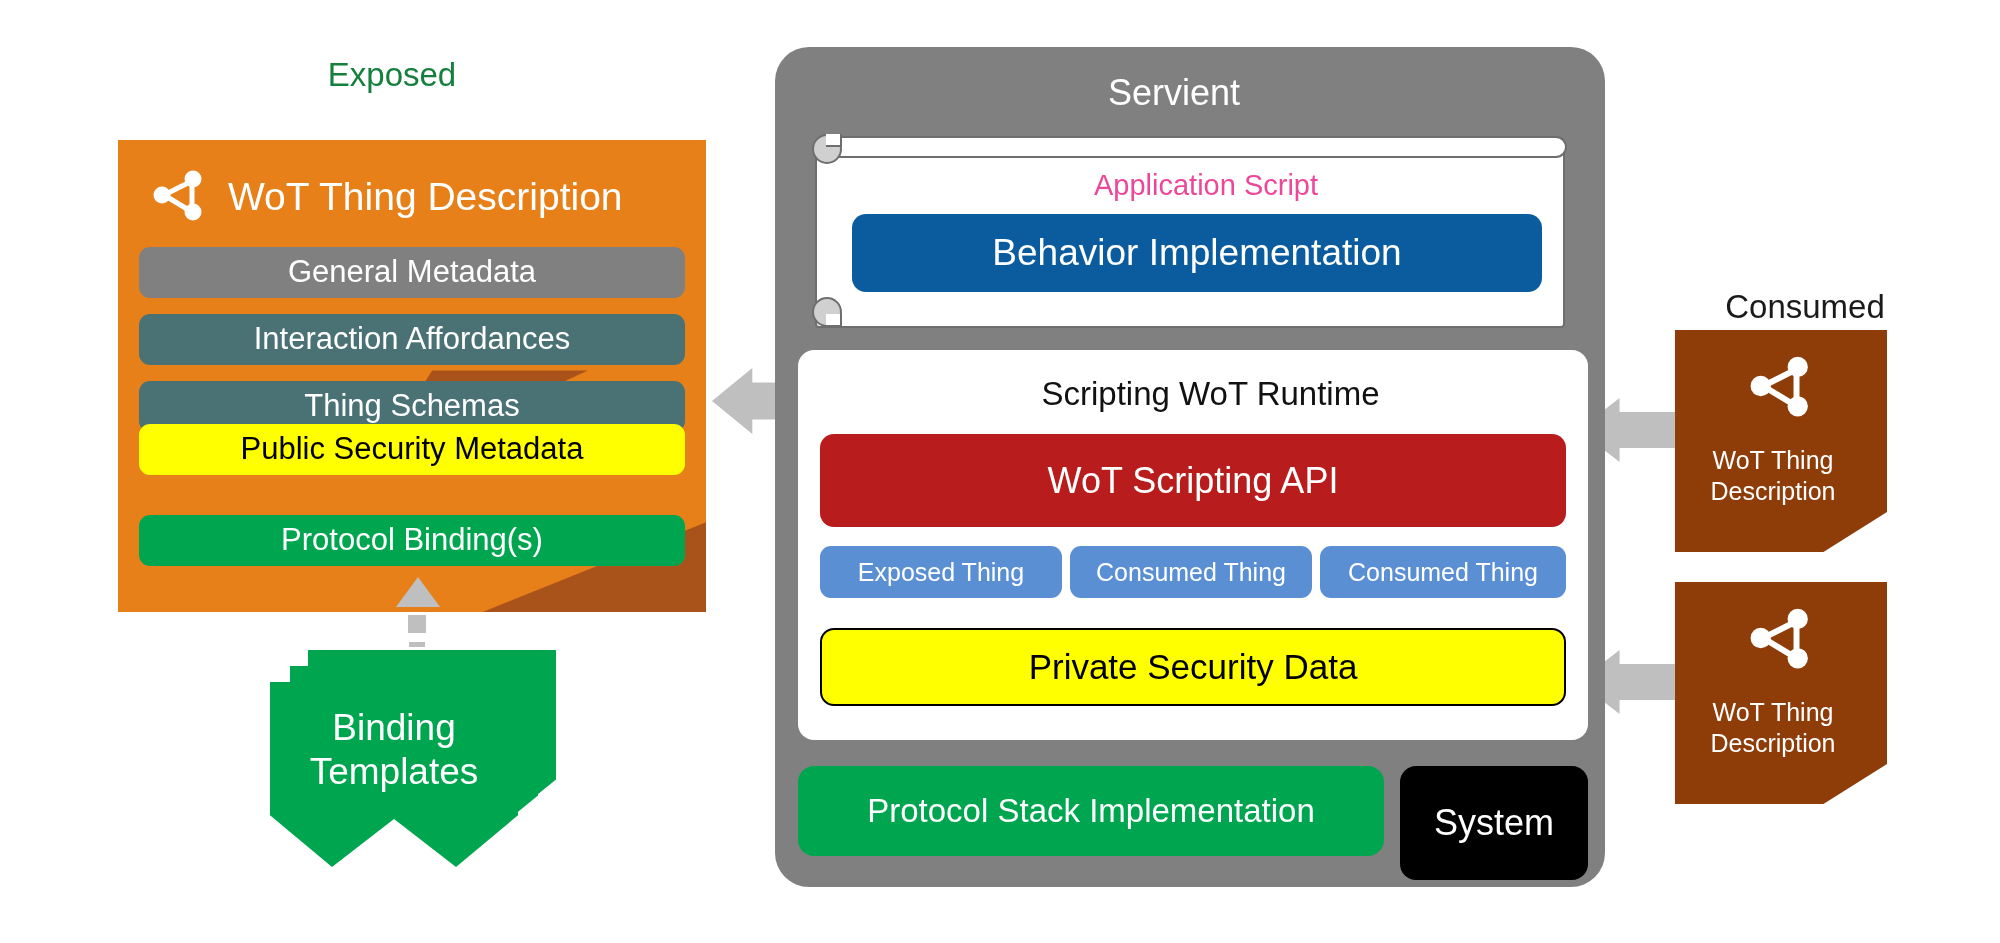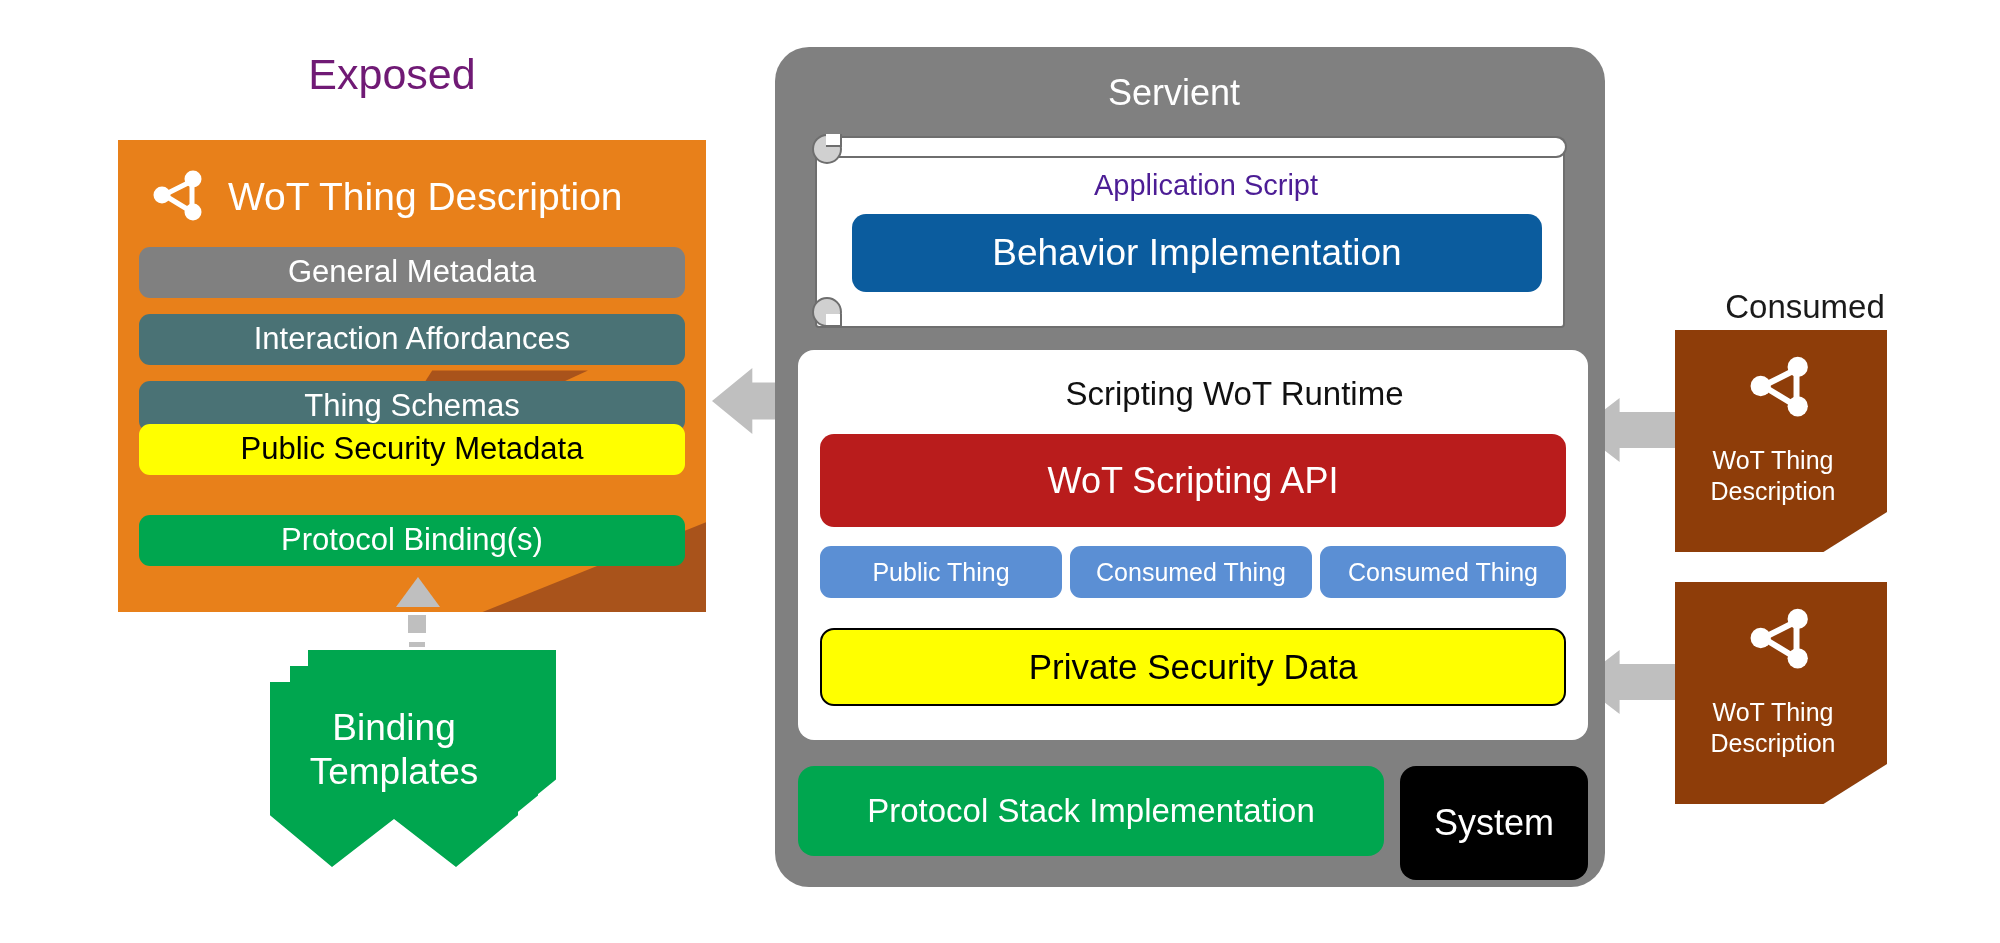--- a/index.html
+++ b/index.html
@@ -26,21 +26,21 @@
     display: flex;
     align-items: center;
     justify-content: center;
     text-align: center;
     line-height: 1.05;
   }
 
   
   #exposed-label {
     left: 262px; top: 52px; width: 260px; height: 46px;
-    font-size: 43px; color: #701a75;
+    font-size: 33px; color: #15803d;
   }
 
   #td-card {
     left: 118px; top: 140px; width: 588px; height: 472px;
     background: #e8801a;
   }
   
   #td-fold-cut {
     left: 0; top: 0; width: 588px; height: 472px;
     background: #ffffff;
@@ -142,37 +142,37 @@
     width: 16px; height: 13px;
     background: #ffffff;
     border-right: 2px solid #6e6e6e;
     border-bottom: 2px solid #6e6e6e;
   }
   #curl-top-notch { left: 826px; top: 134px; }
   #curl-bot-notch { left: 826px; top: 314px; }
 
   #appscript-label {
     left: 815px; top: 165px; width: 750px; height: 40px;
-    font-size: 29px; color: #4c1d95; padding-left: 32px;
+    font-size: 29px; color: #ec4899; padding-left: 32px;
   }
   #behavior {
     left: 852px; top: 214px; width: 690px; height: 78px;
     background: #0b5c9e;
     border-radius: 14px;
     font-size: 37px; color: #ffffff;
   }
 
   
   #runtime {
     left: 798px; top: 350px; width: 790px; height: 390px;
     background: #ffffff;
     border-radius: 16px;
   }
   #runtime-label {
-    left: 822px; top: 372px; width: 825px; height: 44px;
+    left: 798px; top: 372px; width: 825px; height: 44px;
     font-size: 33px; color: #111111;
   }
   #scripting-api {
     left: 820px; top: 434px; width: 746px; height: 93px;
     background: #b91c1c;
     border-radius: 14px;
     font-size: 36px; color: #ffffff; text-align: center;
   }
   .thing-box {
     top: 546px; height: 52px;
@@ -311,21 +311,21 @@
   <div class="abs curl" id="curl-bot"></div>
   <div class="abs curl-notch" id="curl-bot-notch"></div>
 
   <div class="abs ctr" id="appscript-label">Application Script</div>
   <div class="abs ctr" id="behavior">Behavior Implementation</div>
 
   <div class="abs" id="runtime"></div>
   <div class="abs ctr" id="runtime-label">Scripting WoT Runtime</div>
   <div class="abs ctr" id="scripting-api">WoT Scripting API</div>
 
-  <div class="abs ctr thing-box" id="thing-0">Public Thing</div>
+  <div class="abs ctr thing-box" id="thing-0">Exposed Thing</div>
   <div class="abs ctr thing-box" id="thing-1">Consumed Thing</div>
   <div class="abs ctr thing-box" id="thing-2">Consumed Thing</div>
 
   <div class="abs ctr" id="private-sec">Private Security Data</div>
 
   <div class="abs ctr" id="proto-stack">Protocol Stack Implementation</div>
   <div class="abs ctr" id="system">System</div>
 
   <div class="abs ctr" id="consumed-label">Consumed</div>
 

